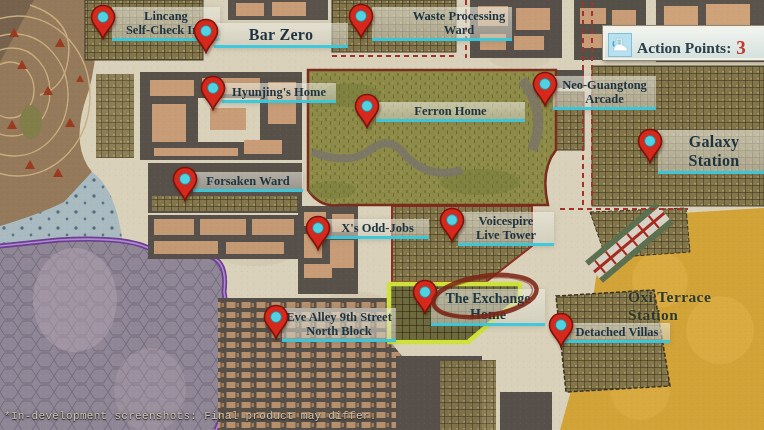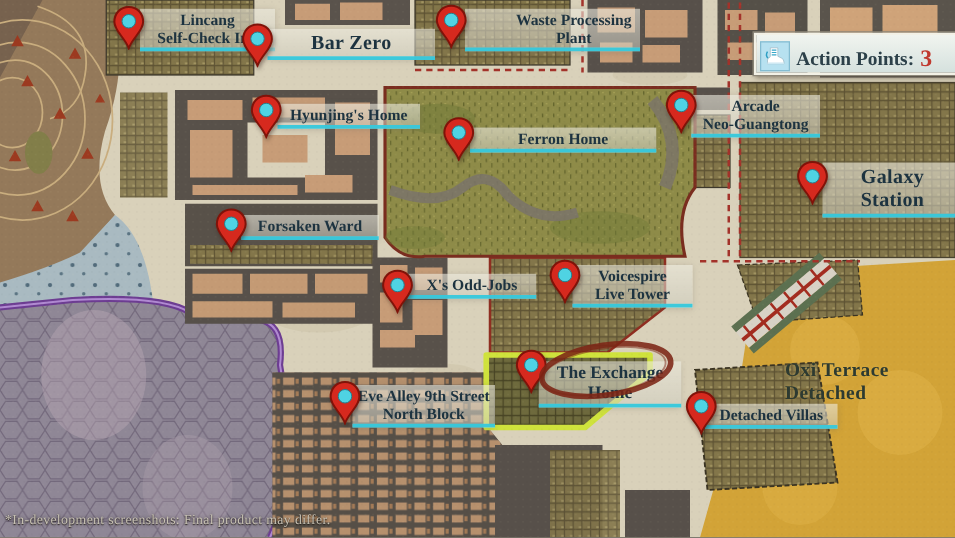--- a/index.html
+++ b/index.html
@@ -18,21 +18,21 @@
   .region-label{position:absolute;z-index:8;color:#2d3a31;font-weight:bold;font-size:15.5px;
     letter-spacing:.4px;text-shadow:0 0 3px rgba(226,188,90,.6);}
   #annotation-circle{position:absolute;left:428px;top:270px;z-index:20;pointer-events:none;}
   #ap-badge{position:absolute;left:603px;top:26px;height:28px;z-index:30;display:flex;align-items:flex-end;gap:5px;
     padding:1px 21px 1px 3px;background:linear-gradient(180deg,#f1f4ef,#d5e1de);
     border:2px solid #f3f1e6;outline:1px solid #8e887a;box-shadow:1px 2px 4px rgba(50,40,28,.45);}
   #ap-icon{width:22px;height:22px;background:#b7e1f0;border:1px solid #84bcd1;display:flex;
     align-items:center;justify-content:center;}
   #ap-label{font-size:15.5px;font-weight:bold;color:#2c4049;white-space:nowrap;}
   #ap-value{font-size:19px;font-weight:bold;color:#c0392e;line-height:1;}
-  #disclaimer{position:absolute;left:4px;top:410px;z-index:25;font-family:Liberation Serif, serif;
+  #disclaimer{position:absolute;left:4px;top:410px;z-index:25;font-family:Liberation Mono, monospace;
     font-size:11px;letter-spacing:.3px;color:#c7c1b3;
     text-shadow:0 1px 1px rgba(30,25,20,.95),0 0 3px rgba(30,25,20,.55);}
 </style>
 </head>
 <body>
 
 <div id="stage">
 
   <svg id="map-bg" width="764" height="430" viewBox="0 0 764 430">
     <defs>
@@ -245,21 +245,21 @@
         </div>
     <svg class="pin" viewBox="0 0 26 36" style="left: 206px; top: 54px;">
       <path class="pin-body" d="M13,1.5 C6.2,1.5 1.5,6.8 1.5,13.4 C1.5,20.8 9.5,25.5 13,34.5 C16.5,25.5 24.5,20.8 24.5,13.4 C24.5,6.8 19.8,1.5 13,1.5 Z" fill="#d6291e" stroke="#801309" stroke-width="1.6"></path>
       <circle class="pin-dot" cx="13" cy="13" r="5.4" fill="#4fd3e3" stroke="#23808f" stroke-width="0.8"></circle>
     </svg>
   </div>
 
   <div class="loc">
     <div class="loc-box size-sm" style="left: 372px; top: 7px; width: 98px; padding-left: 38px;">
           <div>Waste Processing</div>
-          <div>Plant</div>
+          <div>Ward</div>
         </div>
     <svg class="pin" viewBox="0 0 26 36" style="left: 361px; top: 39px;">
       <path class="pin-body" d="M13,1.5 C6.2,1.5 1.5,6.8 1.5,13.4 C1.5,20.8 9.5,25.5 13,34.5 C16.5,25.5 24.5,20.8 24.5,13.4 C24.5,6.8 19.8,1.5 13,1.5 Z" fill="#d6291e" stroke="#801309" stroke-width="1.6"></path>
       <circle class="pin-dot" cx="13" cy="13" r="5.4" fill="#4fd3e3" stroke="#23808f" stroke-width="0.8"></circle>
     </svg>
   </div>
 
   <div class="loc">
     <div class="loc-box size-sm" style="left: 222px; top: 83px; width: 106px;">
           <div>Hyunjing's Home</div>
@@ -275,22 +275,22 @@
           <div>Ferron Home</div>
         </div>
     <svg class="pin" viewBox="0 0 26 36" style="left: 367px; top: 129px;">
       <path class="pin-body" d="M13,1.5 C6.2,1.5 1.5,6.8 1.5,13.4 C1.5,20.8 9.5,25.5 13,34.5 C16.5,25.5 24.5,20.8 24.5,13.4 C24.5,6.8 19.8,1.5 13,1.5 Z" fill="#d6291e" stroke="#801309" stroke-width="1.6"></path>
       <circle class="pin-dot" cx="13" cy="13" r="5.4" fill="#4fd3e3" stroke="#23808f" stroke-width="0.8"></circle>
     </svg>
   </div>
 
   <div class="loc">
     <div class="loc-box size-sm" style="left: 553px; top: 76px; width: 95px;">
+          <div>Neo-Guangtong</div>
           <div>Arcade</div>
-          <div>Neo-Guangtong</div>
         </div>
     <svg class="pin" viewBox="0 0 26 36" style="left: 545px; top: 107px;">
       <path class="pin-body" d="M13,1.5 C6.2,1.5 1.5,6.8 1.5,13.4 C1.5,20.8 9.5,25.5 13,34.5 C16.5,25.5 24.5,20.8 24.5,13.4 C24.5,6.8 19.8,1.5 13,1.5 Z" fill="#d6291e" stroke="#801309" stroke-width="1.6"></path>
       <circle class="pin-dot" cx="13" cy="13" r="5.4" fill="#4fd3e3" stroke="#23808f" stroke-width="0.8"></circle>
     </svg>
   </div>
 
   <div class="loc">
     <div class="loc-box size-lg" style="left: 658px; top: 130px; width: 104px;">
           <div>Galaxy Station</div>
@@ -357,21 +357,21 @@
     <div class="loc-box size-sm" style="left: 564px; top: 323px; width: 98px;">
           <div>Detached Villas</div>
         </div>
     <svg class="pin" viewBox="0 0 26 36" style="left: 561px; top: 348px;">
       <path class="pin-body" d="M13,1.5 C6.2,1.5 1.5,6.8 1.5,13.4 C1.5,20.8 9.5,25.5 13,34.5 C16.5,25.5 24.5,20.8 24.5,13.4 C24.5,6.8 19.8,1.5 13,1.5 Z" fill="#d6291e" stroke="#801309" stroke-width="1.6"></path>
       <circle class="pin-dot" cx="13" cy="13" r="5.4" fill="#4fd3e3" stroke="#23808f" stroke-width="0.8"></circle>
     </svg>
   </div>
 </div>
 
-  <div class="region-label" style="left:628px;top:288px;">Oxi Terrace Detached</div>
+  <div class="region-label" style="left:628px;top:288px;">Oxi Terrace Station</div>
 
   <svg id="annotation-circle" width="114" height="52" viewBox="0 0 114 52">
     <ellipse cx="57" cy="26" rx="52" ry="20" fill="none" stroke="#7c2516" stroke-width="4.5" transform="rotate(-8 57 26)" opacity=".88"></ellipse>
     <ellipse cx="55" cy="27" rx="50" ry="18" fill="none" stroke="#7c2516" stroke-width="1.5" transform="rotate(-9 55 27)" opacity=".5"></ellipse>
   </svg>
 
   <div id="ap-badge">
     <span id="ap-icon">
       <svg width="18" height="18" viewBox="0 0 24 24">
         <path d="M4,7 Q1.5,11 4.5,14" stroke="#2e9fc4" stroke-width="1.6" fill="none"></path>

